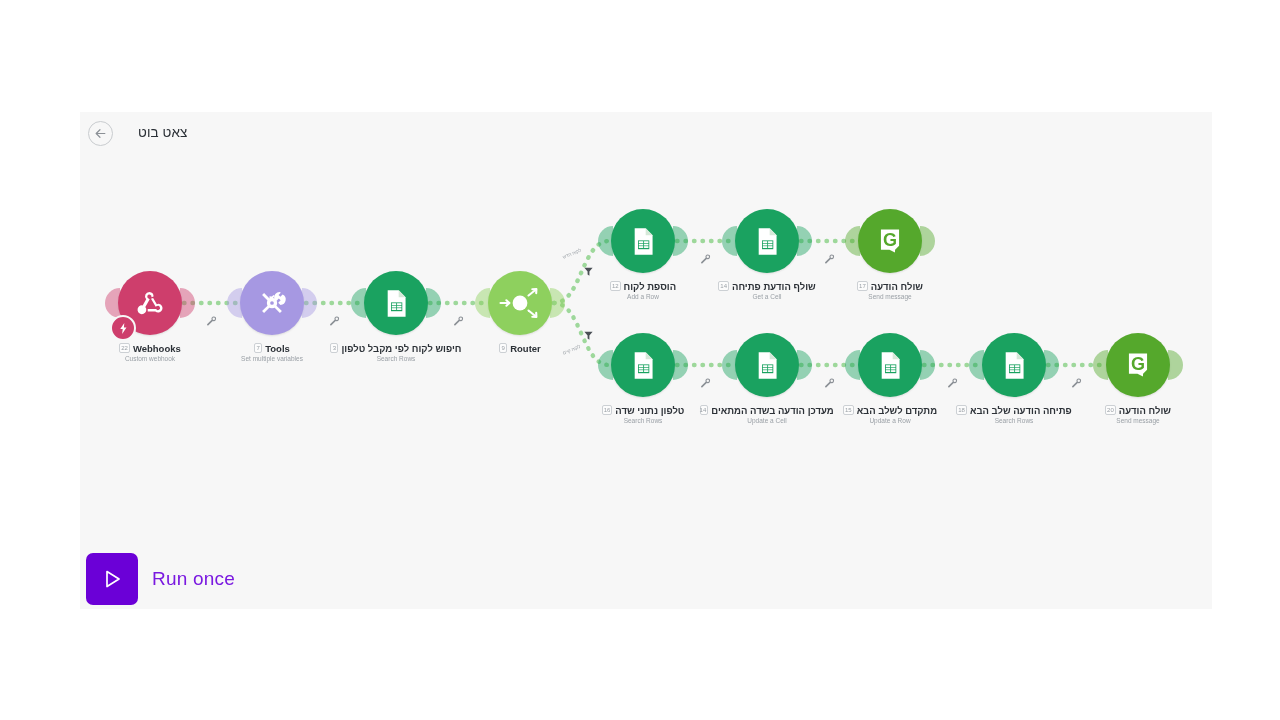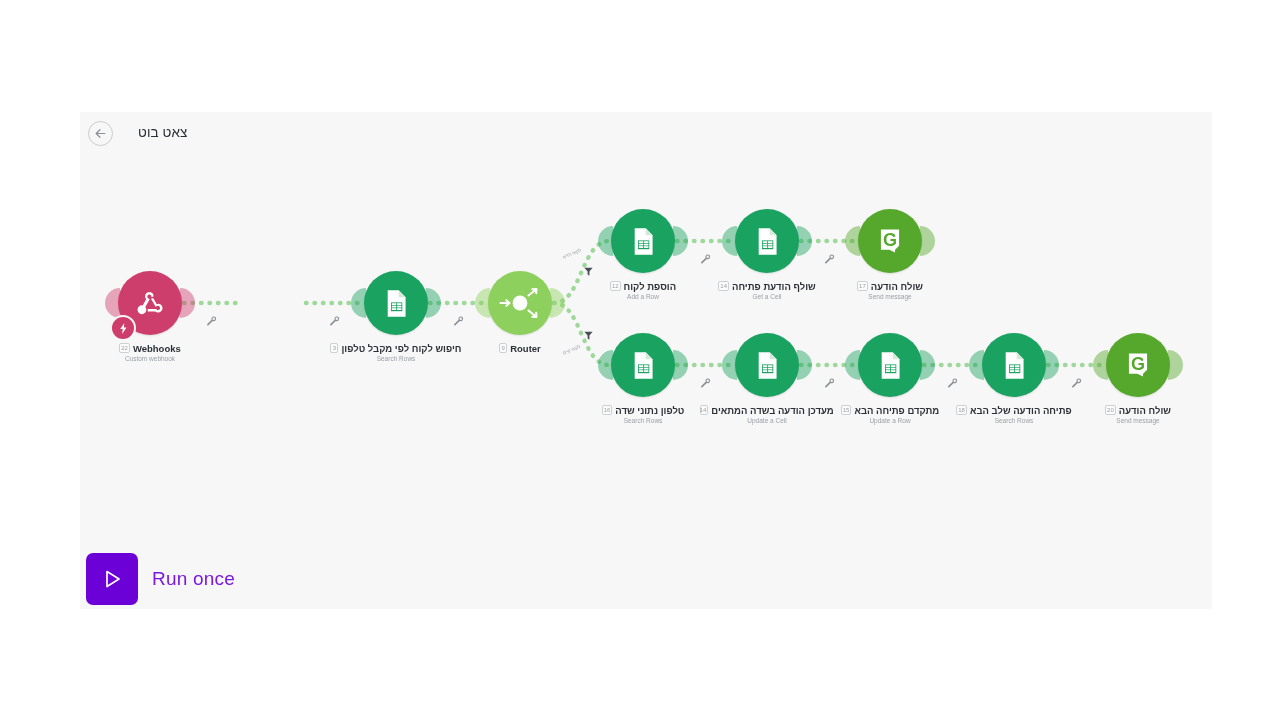--- a/index.html
+++ b/index.html
@@ -153,20 +153,42 @@
                 <path d="M13.5 2 6 13h4.5l-1 9 8-12h-4.8z"></path>
               </svg>
      </span>
     </div>
     <div class="lbl">
       <span class="t">Webhooks</span>
       <span class="n">22</span>
     </div>
     <div class="sub">Custom webhook</div>
         </div>
+        <div class="node" style="left: 192px; top: 159px;">
+    <div class="bubble" style="background:#a698e2">
+      <span class="sock l" style="background:#a698e2"></span>
+      <span class="sock r" style="background:#a698e2"></span>
+      <span>
+              <svg viewBox="0 0 24 24" width="34" height="34" fill="#fff">
+      <path d="M12 9.6a2.4 2.4 0 1 0 0 4.8 2.4 2.4 0 0 0 0-4.8zm0 3.7a1.3 1.3 0 1 1 0-2.6 1.3 1.3 0 0 1 0 2.6z"></path>
+      <path d="M13 9.9l-.1-1.7 1-1.1-.8-.8-1.2 1.1-1.7-.1.1 1.7 1.1 1 .9-.9z"></path>
+      <path d="M6.4 4.9 5 6.3l4.2 4.2 1.4-1.4zM17.6 19.1 19 17.7l-4.2-4.2-1.4 1.4z"></path>
+      <path d="M5 17.7l1.4 1.4 4.2-4.2-1.4-1.4z"></path>
+      <path d="M17.4 4.3a3.9 3.9 0 0 0-3.9 4.6l1.6 1.6 1.7-1.7 1.3 1.3-1.7 1.7 1.6 1.6a3.9 3.9 0 0 0 1.5-7.4l-1.6 1.6-1.3-1.3 1.6-1.6a3.9 3.9 0 0 0-.8-.4z"></path>
+      <circle cx="12" cy="12" r="2.9" fill="none" stroke="#fff" stroke-width="1.5"></circle>
+    </svg>
+            </span>
+
+    </div>
+    <div class="lbl">
+      <span class="t">Tools</span>
+      <span class="n">7</span>
+    </div>
+    <div class="sub">Set multiple variables</div>
+        </div>
         <div class="node" style="left: 316px; top: 159px;">
     <div class="bubble" style="background:#1aa260">
       <span class="sock l" style="background:#1aa260"></span>
       <span class="sock r" style="background:#1aa260"></span>
       <span>
               <svg viewBox="0 0 24 24" width="33" height="33">
       <path fill="#fff" d="M5.6 2.4h8l5 5v14.2H5.6z"></path>
       <path fill="#d6e9d9" d="M13.6 2.4l5 5h-5z"></path>
       <rect x="8" y="11.2" width="8.2" height="6.4" fill="#1aa260"></rect>
       <g fill="#fff">
@@ -354,21 +376,21 @@
         <rect x="8.6" y="13.6" width="3.2" height="1.3"></rect>
         <rect x="12.4" y="13.6" width="3.2" height="1.3"></rect>
         <rect x="8.6" y="15.4" width="3.2" height="1.3"></rect>
         <rect x="12.4" y="15.4" width="3.2" height="1.3"></rect>
       </g>
     </svg>
             </span>
 
     </div>
     <div class="lbl">
-      <span class="t">מתקדם פתיחה הבא</span>
+      <span class="t">מתקדם לשלב הבא</span>
       <span class="n">15</span>
     </div>
     <div class="sub">Update a Row</div>
         </div>
         <div class="node" style="left: 934px; top: 221px;">
     <div class="bubble" style="background:#1aa260">
       <span class="sock l" style="background:#1aa260"></span>
       <span class="sock r" style="background:#1aa260"></span>
       <span>
               <svg viewBox="0 0 24 24" width="33" height="33">

